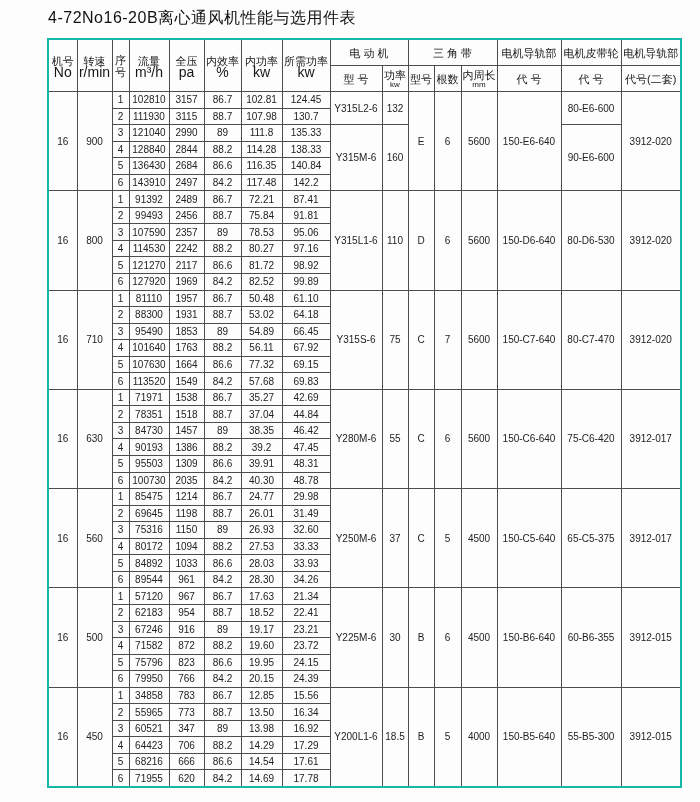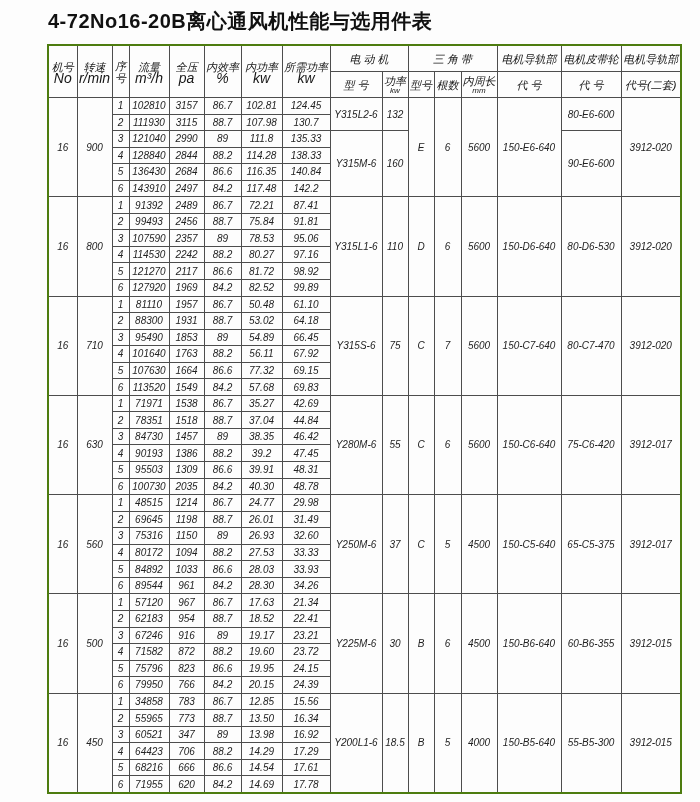--- a/index.html
+++ b/index.html
@@ -4,28 +4,27 @@
 <style>
   html,body{margin:0;padding:0;background:#fdfdfd;}
   .page{
     width:700px;height:802px;box-sizing:border-box;
     padding-top:6px;overflow:hidden;
     font-family:"Liberation Sans","DejaVu Sans",sans-serif;
     color:#1e1e1e;background:#fdfdfd;
   }
   .title{
     margin:2px 0 9px 48px;
-    font-size:20px;font-weight:bold;letter-spacing:0.5px;color:#111;
+    font-size:16px;font-weight:normal;letter-spacing:0.5px;color:#111;
   }
   table.spec{
     margin-left:47px;
     border-collapse:collapse;table-layout:fixed;
     width:633px;
-    border:2px solid #4d7c0f;
-    font-style:italic;
+    border:2px solid #14b8a6;
   }
   table.spec th, table.spec td{
     border:1px solid #4d4d4d;
     text-align:center;vertical-align:middle;
     padding:0;overflow:hidden;white-space:nowrap;
   }
   table.spec thead th{
     height:25px;font-weight:normal;
     font-size:11px;line-height:12px;color:#161616;
   }
@@ -351,21 +350,21 @@
           <td>100730</td>
           <td>2035</td>
           <td>84.2</td>
           <td>40.30</td>
           <td>48.78</td>
         </tr>
         <tr>
           <td rowspan="6">16</td>
           <td rowspan="6">560</td>
           <td>1</td>
-          <td>48515</td>
+          <td>85475</td>
           <td>1214</td>
           <td>86.7</td>
           <td>24.77</td>
           <td>29.98</td>
           <td rowspan="6">Y250M-6</td>
           <td rowspan="6">37</td>
           <td rowspan="6">C</td>
           <td rowspan="6">5</td>
           <td rowspan="6">4500</td>
           <td rowspan="6">150-C5-640</td>

